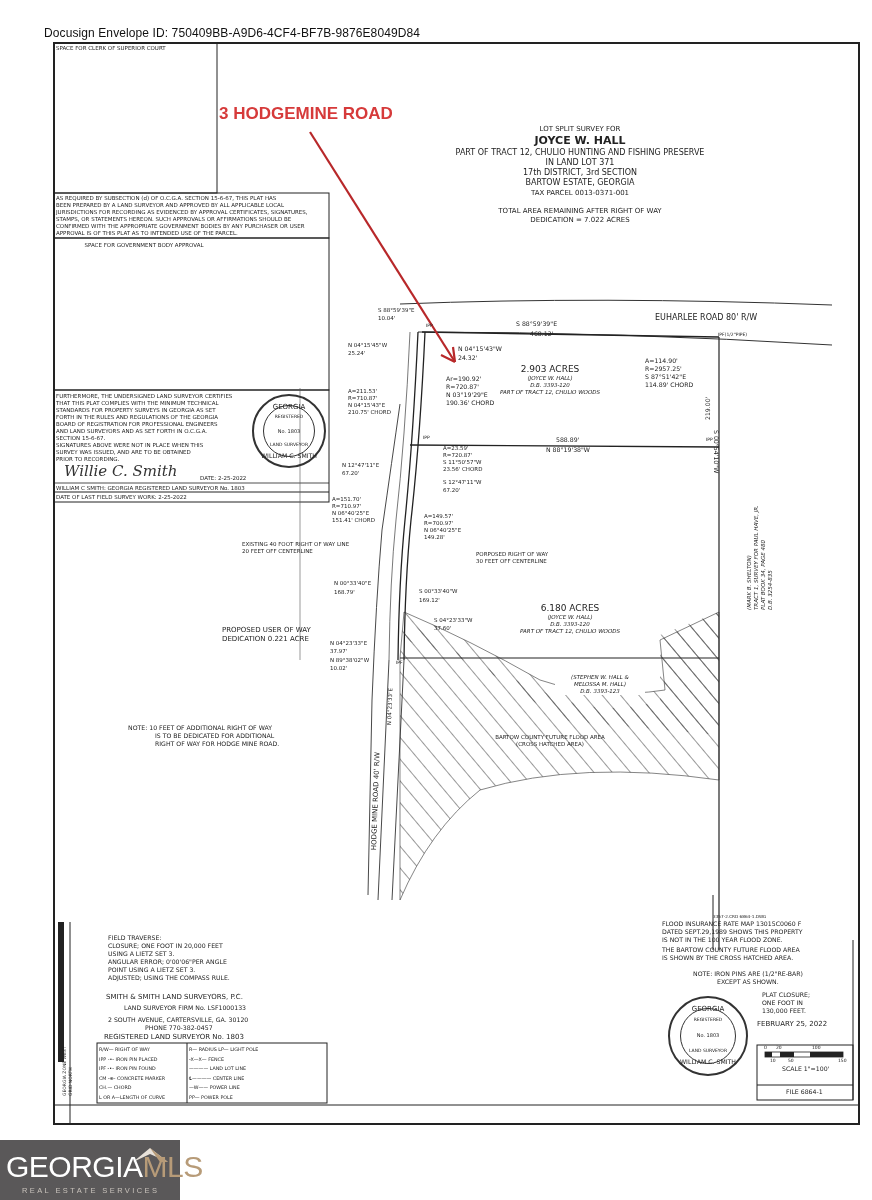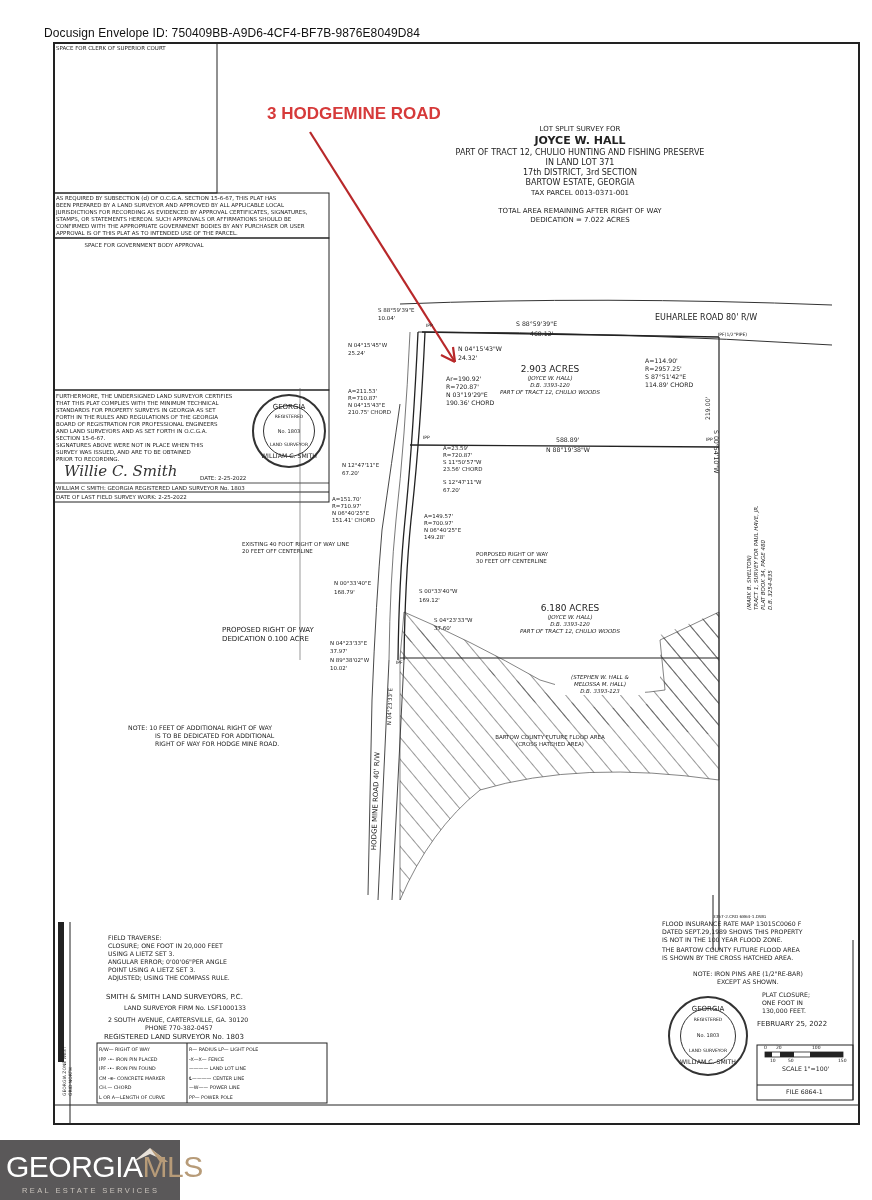--- a/index.html
+++ b/index.html
@@ -10,21 +10,21 @@
   .abs { position: absolute; }
   .envelope { left: 44px; top: 26px; font-size: 12px; color: #111; letter-spacing: 0.1px; }
   .sheet { left: 53px; top: 42px; width: 807px; height: 1083px; border: 2px solid #222; border-top-width: 2px; box-sizing: border-box; }
   .cad { font-family: "DejaVu Sans", sans-serif; color: #222; }
   .t5 { font-size: 5.5px; line-height: 7px; }
   .t6 { font-size: 6.2px; line-height: 8px; }
   .t7 { font-size: 7px; line-height: 8.5px; }
   .t8 { font-size: 8px; line-height: 10px; }
   .t9 { font-size: 9px; line-height: 11px; }
   .t11 { font-size: 11px; line-height: 13px; }
-  .red-title { font-family: "Liberation Sans", sans-serif; font-weight: bold; color: #d63a3a; font-size: 17px; line-height: 21px; margin-left: 48px; }
+  .red-title { font-family: "Liberation Sans", sans-serif; font-weight: bold; color: #d63a3a; font-size: 17px; line-height: 21px; }
   .center { text-align: center; }
   .italic { font-style: italic; }
   .seal { border: 2.5px solid #333; border-radius: 50%; box-sizing: border-box; }
   .seal-inner { border: 1px solid #333; border-radius: 50%; box-sizing: border-box; }
   .vert { transform-origin: left top; white-space: nowrap; }
   .logo-box { left: 0; top: 1140px; width: 180px; height: 60px; background: #5a5859; }
   .logo-main { left: 6px; top: 1151px; font-size: 30px; line-height: 32px; color: #ffffff; letter-spacing: -0.5px; font-family: "Liberation Sans", sans-serif; }
   .logo-mls { color: #b79b78; }
   .logo-sub { left: 22px; top: 1186px; font-size: 7.5px; letter-spacing: 2.4px; color: #c8c2bb; font-weight: normal; font-family: "Liberation Sans", sans-serif; }
   svg { position: absolute; left: 0; top: 0; }
@@ -225,22 +225,22 @@
 </div>
 
 <div class="abs cad t5" style="left:334px; top:580px;">N 00°33'40"E</div>
 <div class="abs cad t5" style="left:334px; top:589px;">168.79'</div>
 <div class="abs cad t5" style="left:419px; top:588px;">S 00°33'40"W</div>
 <div class="abs cad t5" style="left:419px; top:597px;">169.12'</div>
 <div class="abs cad t5" style="left:434px; top:617px;">S 04°23'33"W</div>
 <div class="abs cad t5" style="left:434px; top:625px;">37.60'</div>
 
 <div class="abs cad t7" style="left:222px; top:626px;">
-  <div>PROPOSED RIGHT OF WAY</div>
-  <div>DEDICATION 0.100 ACRE</div>
+  <div>PROPOSED USER OF WAY</div>
+  <div>DEDICATION 0.221 ACRE</div>
 </div>
 <div class="abs cad t5" style="left:330px; top:640px;">N 04°23'33"E</div>
 <div class="abs cad t5" style="left:330px; top:648px;">37.97'</div>
 <div class="abs cad t5" style="left:330px; top:657px;">N 89°38'02"W</div>
 <div class="abs cad t5" style="left:330px; top:665px;">10.02'</div>
 
 <div class="abs cad" style="left:396px; top:660px; font-size:4.5px;">IPF</div>
 <div class="abs cad" style="left:426px; top:323px; font-size:4.5px;">IPP</div>
 <div class="abs cad" style="left:423px; top:435px; font-size:4.5px;">IPP</div>
 <div class="abs cad" style="left:706px; top:437px; font-size:4.5px;">IPP</div>

